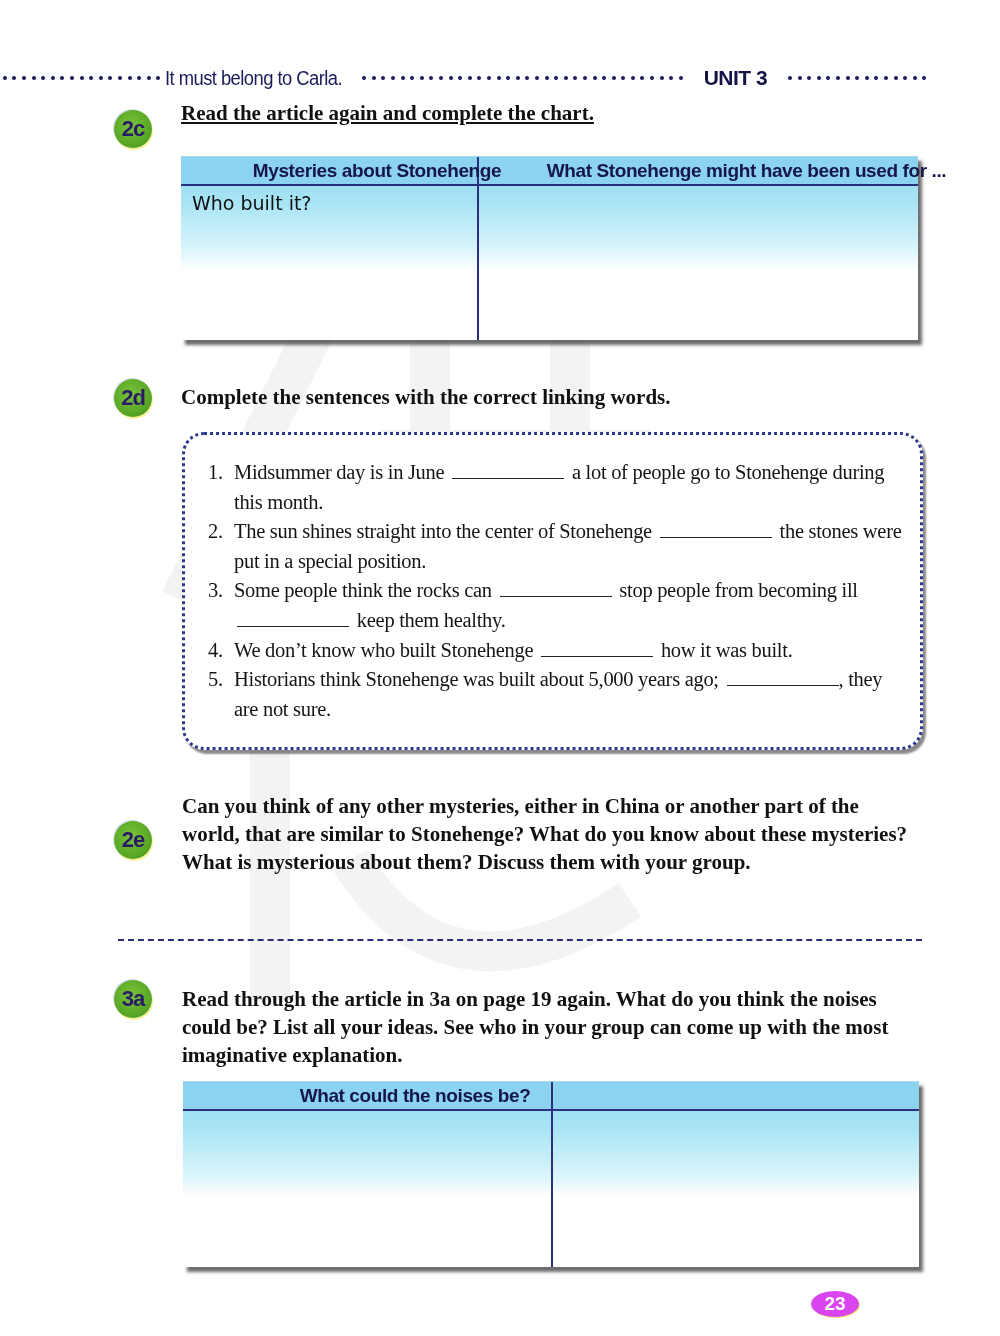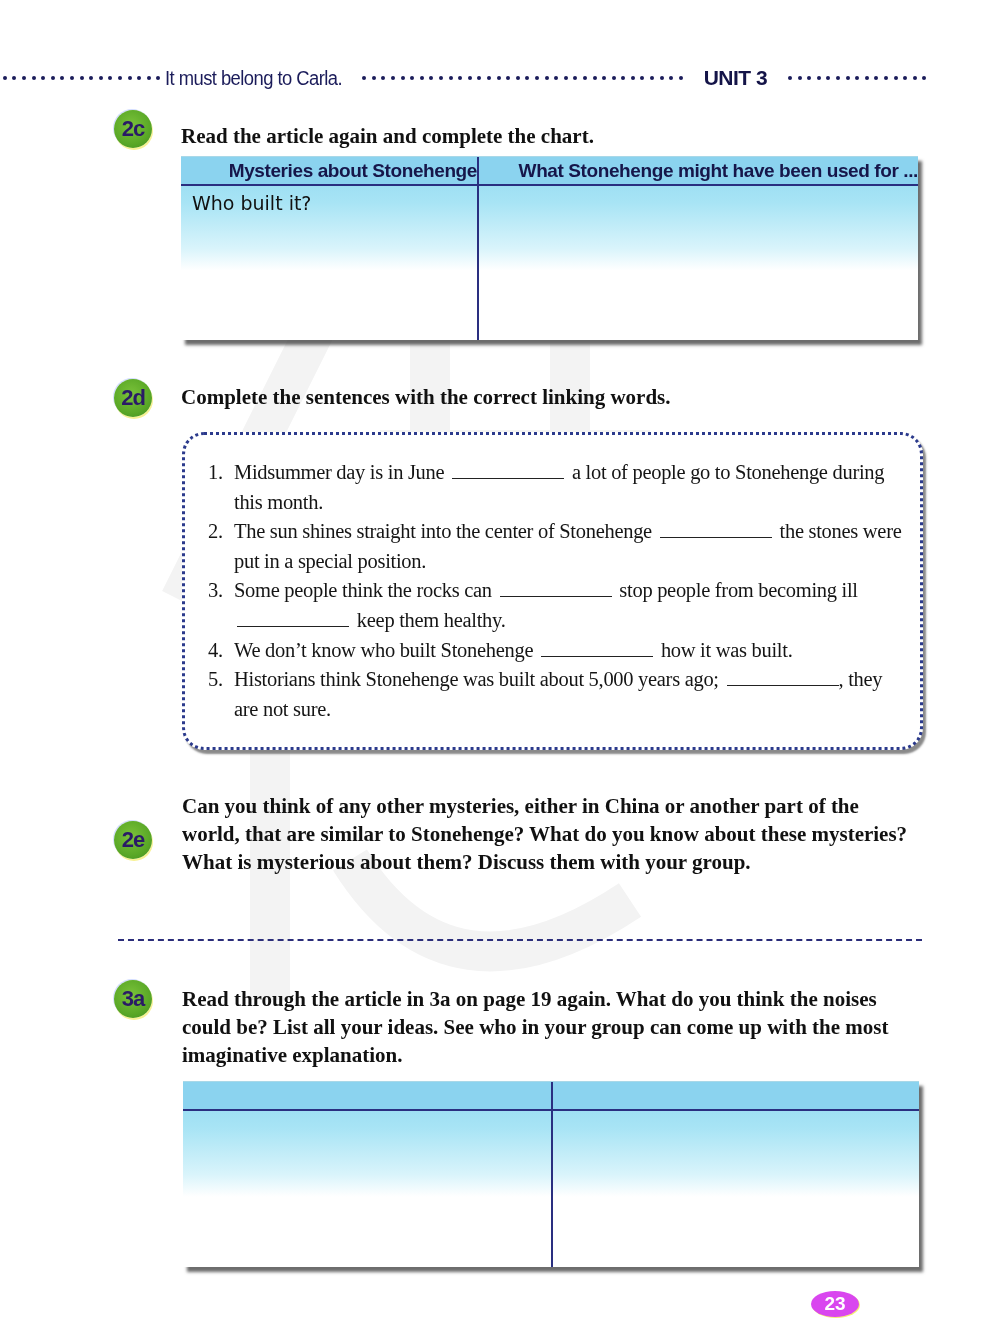--- a/index.html
+++ b/index.html
@@ -64,21 +64,21 @@
     border-bottom: 2px solid #2a2f80;
     background: #8bd3ef;
   }
   .chart .col-div {
     position: absolute; top: 0; bottom: 0; width: 2px; background: #2a2f80;
   }
   .chart .hcell {
     position: absolute; top: 0; height: 27px; line-height: 27px;
     font-family: "Liberation Sans", "DejaVu Sans", sans-serif;
     font-weight: bold; font-size: 19px; color: #16164a; letter-spacing: -0.4px;
-    text-align: right; white-space: nowrap;
+    text-align: center; white-space: nowrap; padding-left: 48px;
   }
   .chart .cell-text {
     position: absolute;
     font-family: "DejaVu Sans", "Liberation Sans", sans-serif;
     font-size: 19px; color: #111;
   }
 
   
   .sent-box {
     position: absolute; left: 182px; top: 432px; width: 735px; height: 312px;
@@ -204,21 +204,21 @@
       <span></span>
       <span></span>
       <span></span>
       <span></span>
       <span></span>
       <span></span>
   </div>
 </div>
 
 <div class="badge" style="left:114px; top:110px;">2c</div>
-<div class="instruction" style="left:181px; top:122px; width:720px;">Read the article again and complete the chart.</div>
+<div class="instruction" style="left:181px; top:99px; width:720px;text-decoration:underline;">Read the article again and complete the chart.</div>
 
 <div class="chart" style="left:181px; top:156px; width:737px; height:183px;">
   <div class="head-row"></div>
   <div class="col-div" style="left:296px;"></div>
   <div class="hcell" style="left:0; width:296px;">Mysteries about Stonehenge</div>
   <div class="hcell" style="left:298px; width:439px;">What Stonehenge might have been used for ...</div>
   <div class="cell-text" style="left:11px; top:35px;">Who built it?</div>
   <div style="position:absolute; left:300px; top:30px; width:430px; height:150px;"></div>
   <div style="position:absolute; left:4px; top:60px; width:288px; height:120px;"></div>
 </div>
@@ -265,17 +265,18 @@
 <div class="instruction" style="left:182px; top:792px; width:735px;">Can you think of any other mysteries, either in China or another part of the world, that are similar to Stonehenge? What do you know about these mysteries? What is mysterious about them? Discuss them with your group.</div>
 
 <div class="divider"></div>
 
 <div class="badge" style="left:114px; top:980px;">3a</div>
 <div class="instruction" style="left:182px; top:985px; width:745px;">Read through the article in 3a on page 19 again. What do you think the noises could be? List all your ideas. See who in your group can come up with the most imaginative explanation.</div>
 
 <div class="chart" style="left:183px; top:1081px; width:736px; height:185px;">
   <div class="head-row"></div>
   <div class="col-div" style="left:368px;"></div>
+  <div class="hcell" style="left:0; width:368px;">What could the noises be?</div>
   <div style="position:absolute; left:4px; top:30px; width:360px; height:152px;"></div>
   <div style="position:absolute; left:372px; top:30px; width:360px; height:152px;"></div>
 </div>
 
 <div class="page-num">23</div>
 
 </body></html>

